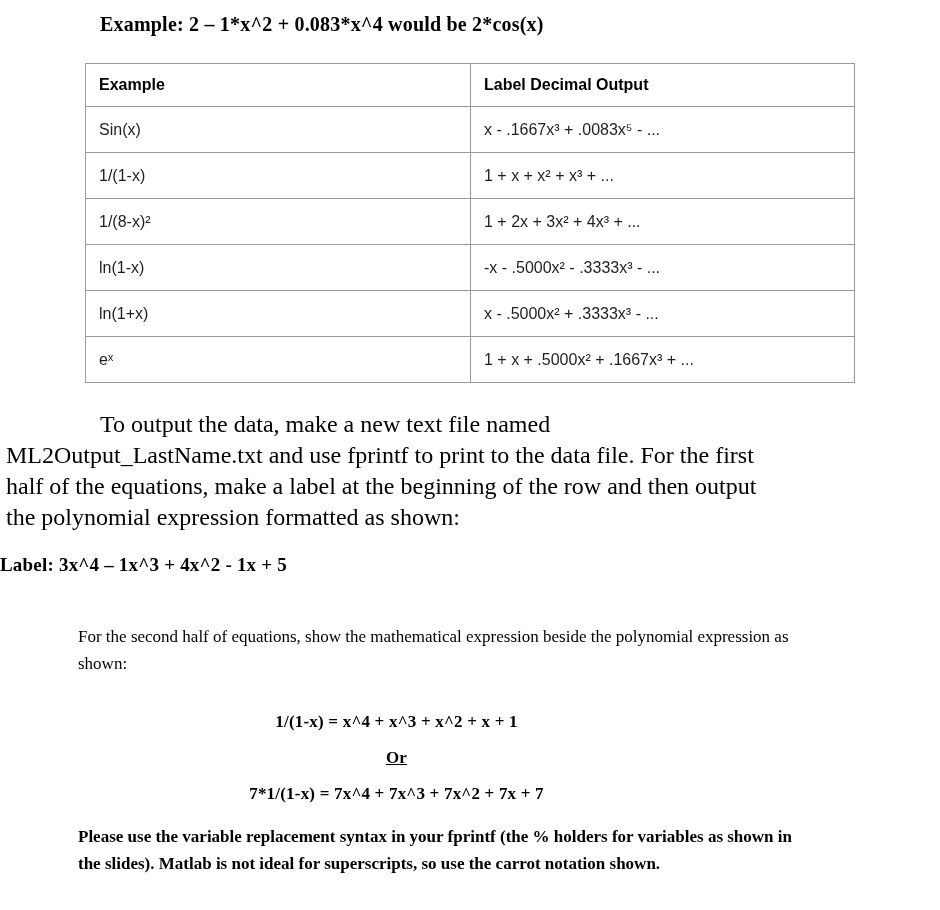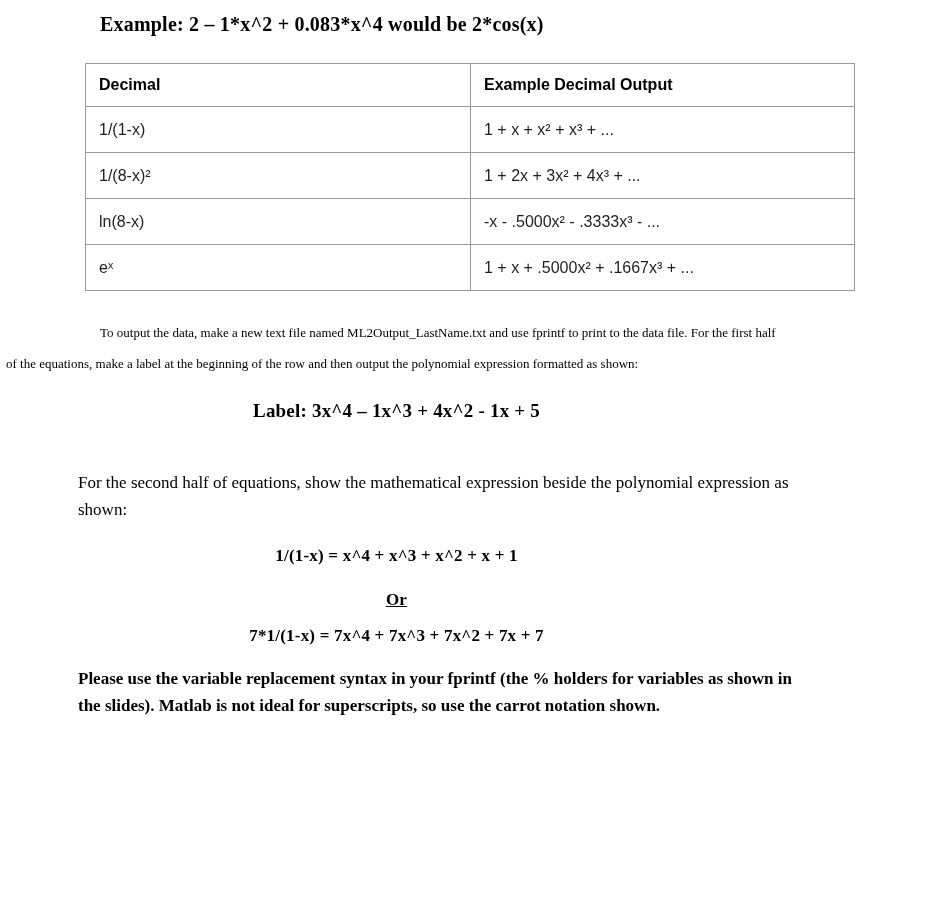--- a/index.html
+++ b/index.html
@@ -43,81 +43,88 @@
   }
   .series-table th {
     height: 43px;
     font-weight: bold;
     color: #000000;
   }
   .series-table th:first-child,
   .series-table td:first-child { width: 385px; }
 
   .para-output {
-    font-size: 13px;
+    font-size: 24px;
     line-height: 31px;
     margin: 26px 5px 16px 6px;
     text-indent: 94px;
   }
   .label-example {
-    text-align: center;
     font-weight: bold;
     font-size: 19px;
     margin-top: 21px;
     letter-spacing: 0.2px;
   }
   .para-second {
     font-size: 17px;
     line-height: 27px;
     margin: 47px 0 13px 78px;
     max-width: 722px;
   }
   .eq {
     text-align: center;
     font-weight: bold;
     font-size: 17px;
     letter-spacing: 0.2px;
   }
-  .eq-1 { margin-top: 23px; }
-  .eq-or { margin-top: 24px; text-decoration: underline; }
+  .eq-1 { margin-top: 35px; }
+  .eq-or { margin-top: 16px; text-decoration: underline; }
   .eq-2 { margin-top: 16px; }
   .para-note {
     font-weight: bold;
     font-size: 17px;
     line-height: 27px;
     margin: 19px 0 0 78px;
     max-width: 792px;
   }
 </style>
 </head>
 <body>
 
 <div class="page">
 
   <h1 class="doc-title">Example: 2 – 1*x^2 + 0.083*x^4 would be 2*cos(x)</h1>
 
   <table class="series-table">
     <thead>
       <tr>
-        <th>Decimal</th>
-        <th>Example Decimal Output</th>
+        <th>Example</th>
+        <th>Label Decimal Output</th>
       </tr>
     </thead>
     <tbody>
+      <tr>
+        <td>Sin(x)</td>
+        <td>x - .1667x³ + .0083x⁵ - ...</td>
+      </tr>
       <tr>
         <td>1/(1-x)</td>
         <td>1 + x + x² + x³ + ...</td>
       </tr>
       <tr>
         <td>1/(8-x)²</td>
         <td>1 + 2x + 3x² + 4x³ + ...</td>
       </tr>
       <tr>
-        <td>ln(8-x)</td>
+        <td>ln(1-x)</td>
         <td>-x - .5000x² - .3333x³ - ...</td>
+      </tr>
+      <tr>
+        <td>ln(1+x)</td>
+        <td>x - .5000x² + .3333x³ - ...</td>
       </tr>
       <tr>
         <td>eˣ</td>
         <td>1 + x + .5000x² + .1667x³ + ...</td>
       </tr>
     </tbody>
   </table>
 
   <p class="para-output">To output the data, make a new text file named ML2Output_LastName.txt and use fprintf to print to the data file. For the first half of the equations, make a label at the beginning of the row and then output the polynomial expression formatted as shown:</p>
 

